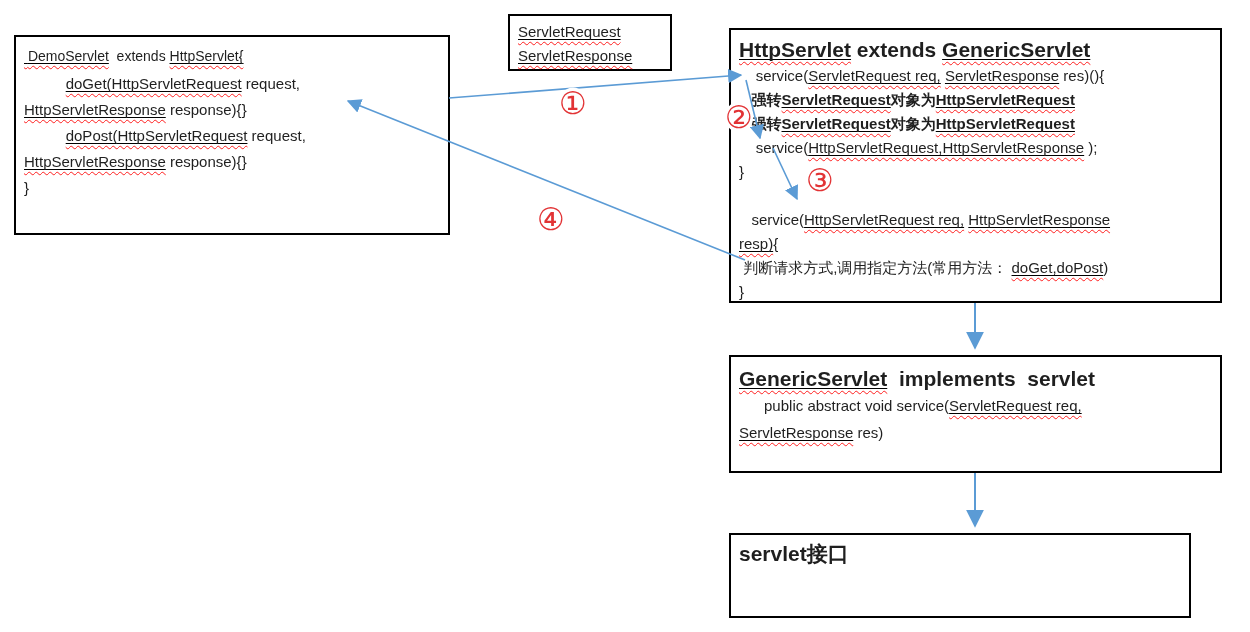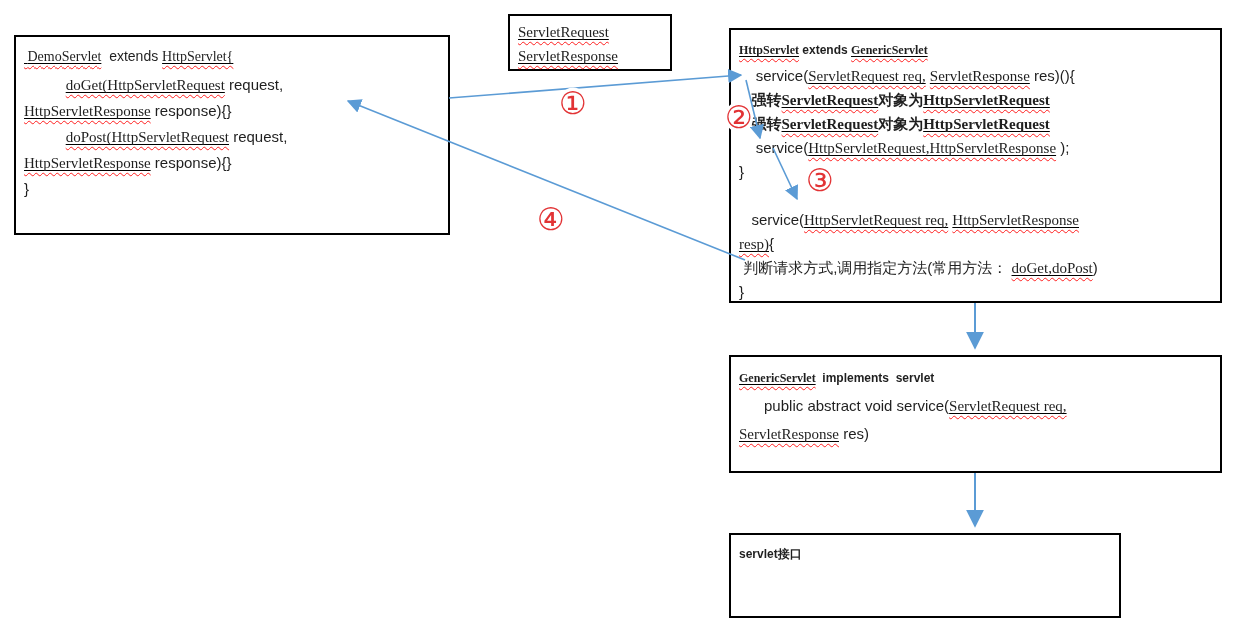--- a/index.html
+++ b/index.html
@@ -5,36 +5,36 @@
   html,body { margin:0; padding:0; background:#fff; }
   .stage {
     position:relative; width:1250px; height:632px; background:#fff;
     font-family:"Liberation Sans", sans-serif; color:#1f1f1f; overflow:hidden;
   }
   .bx {
     position:absolute; border:2px solid #000; background:#fff;
     box-sizing:border-box; padding:4px 8px; white-space:pre-wrap; z-index:2;
   }
   .ln { font-size:15px; line-height:24px; }
-  .ln.t { font-size:12px; line-height:28px; }
+  .ln.t { font-size:21px; line-height:28px; }
   .bx-demo .ln { line-height:26px; }
   .bx-demo .ln.t { font-size:14px; line-height:30px; font-weight:normal; }
   .bx-generic .ln { line-height:27px; }
   .bx-servletif .ln { line-height:26px; }
   .bx-params .ln { line-height:24px; }
   .b { font-weight:bold; }
   .sq {
     text-decoration-line:underline; text-decoration-style:wavy;
     text-decoration-color:#ff1f1f; text-decoration-thickness:1px;
     text-underline-offset:4px; text-decoration-skip-ink:none;
   }
   .u {
     text-decoration-line:underline; text-decoration-style:solid;
     text-decoration-color:#000; text-decoration-thickness:1px;
-    text-underline-offset:2px; text-decoration-skip-ink:none;font-family:Liberation Serif, serif;
+    text-underline-offset:2px; text-decoration-skip-ink:none;
   }
   .connector-layer {
     position:absolute; left:0; top:0; width:1250px; height:632px;
     z-index:5; pointer-events:none;
   }
   .marker {
     position:absolute; z-index:6; color:#e23335;
     font-family:"DejaVu Sans", sans-serif; font-size:31px; line-height:31px;
     transform:translate(-50%,-50%); background:#fff; border-radius:50%;
   }
@@ -45,21 +45,21 @@
 <div class="stage">
 
   <div class="bx bx-demo" style="left:14px; top:35px; width:436px; height:200px;"><div class="ln t"><span class="sq"><span class="u"> DemoServlet</span></span><span>  extends </span><span class="sq"><span class="u">HttpServlet{</span></span></div><div class="ln"><span>          </span><span class="sq"><span class="u">doGet(HttpServletRequest</span></span><span> request,</span></div><div class="ln"><span class="sq"><span class="u">HttpServletResponse</span></span><span> response){}</span></div><div class="ln"><span>          </span><span class="sq"><span class="u">doPost(HttpServletRequest</span></span><span> request,</span></div><div class="ln"><span class="sq"><span class="u">HttpServletResponse</span></span><span> response){}</span></div><div class="ln"><span>}</span></div></div>
 
   <div class="bx bx-params" style="left:508px; top:14px; width:164px; height:57px;"><div class="ln"><span class="sq"><span class="u">ServletRequest</span></span></div><div class="ln"><span class="sq"><span class="u">ServletResponse</span></span></div></div>
 
   <div class="bx bx-http" style="left:729px; top:28px; width:493px; height:275px; padding-top:6px;"><div class="ln t"><span class="b sq"><span class="u">HttpServlet</span></span><span class="b"> extends </span><span class="b sq"><span class="u">GenericServlet</span></span></div><div class="ln"><span>    service(</span><span class="sq"><span class="u">ServletRequest req,</span></span><span> </span><span class="sq"><span class="u">ServletResponse</span></span><span> res)(){</span></div><div class="ln"><span class="b">   强转</span><span class="b sq"><span class="u">ServletRequest</span></span><span class="b">对象为</span><span class="b sq"><span class="u">HttpServletRequest</span></span></div><div class="ln"><span class="b">   强转</span><span class="b sq"><span class="u">ServletRequest</span></span><span class="b">对象为</span><span class="b sq"><span class="u">HttpServletRequest</span></span></div><div class="ln"><span>    service(</span><span class="sq"><span class="u">HttpServletRequest,HttpServletResponse</span></span><span> );</span></div><div class="ln"><span>}</span></div><div class="ln">&nbsp;</div><div class="ln"><span>   service(</span><span class="sq"><span class="u">HttpServletRequest req,</span></span><span> </span><span class="sq"><span class="u">HttpServletResponse</span></span></div><div class="ln"><span class="sq"><span class="u">resp)</span></span><span>{</span></div><div class="ln"><span> 判断请求方式,调用指定方法(常用方法： </span><span class="sq"><span class="u">doGet,doPost</span></span><span>)</span></div><div class="ln"><span>}</span></div></div>
 
   <div class="bx bx-generic" style="left:729px; top:355px; width:493px; height:118px; padding-top:8px;"><div class="ln t"><span class="b sq"><span class="u">GenericServlet</span></span><span class="b">  implements  servlet</span></div><div class="ln"><span>      public abstract void service(</span><span class="sq"><span class="u">ServletRequest req,</span></span></div><div class="ln"><span class="sq"><span class="u">ServletResponse</span></span><span> res)</span></div></div>
 
-  <div class="bx bx-servletif" style="left:729px; top:533px; width:392px; height:85px; padding-top:6px;"><div class="ln t"><span class="b">servlet接口</span></div></div>
+  <div class="bx bx-servletif" style="left:729px; top:533px; width:462px; height:85px; padding-top:6px;"><div class="ln t"><span class="b">servlet接口</span></div></div>
 
   <svg class="connector-layer" width="1250" height="632" viewBox="0 0 1250 632" xmlns="http://www.w3.org/2000/svg">
     <defs>
       <marker id="ah" viewBox="0 0 10 10" refX="9" refY="5" markerWidth="9" markerHeight="9" orient="auto-start-reverse">
         <path d="M0,0 L10,5 L0,10 z" fill="#5b9bd5"></path>
       </marker>
     </defs>
     <line x1="449" y1="98" x2="741" y2="75" stroke="#5b9bd5" stroke-width="1.6" marker-end="url(#ah)"></line>
     <line x1="746" y1="80" x2="760" y2="138" stroke="#5b9bd5" stroke-width="1.6" marker-end="url(#ah)"></line>
     <line x1="773" y1="148" x2="797" y2="199" stroke="#5b9bd5" stroke-width="1.6" marker-end="url(#ah)"></line>

